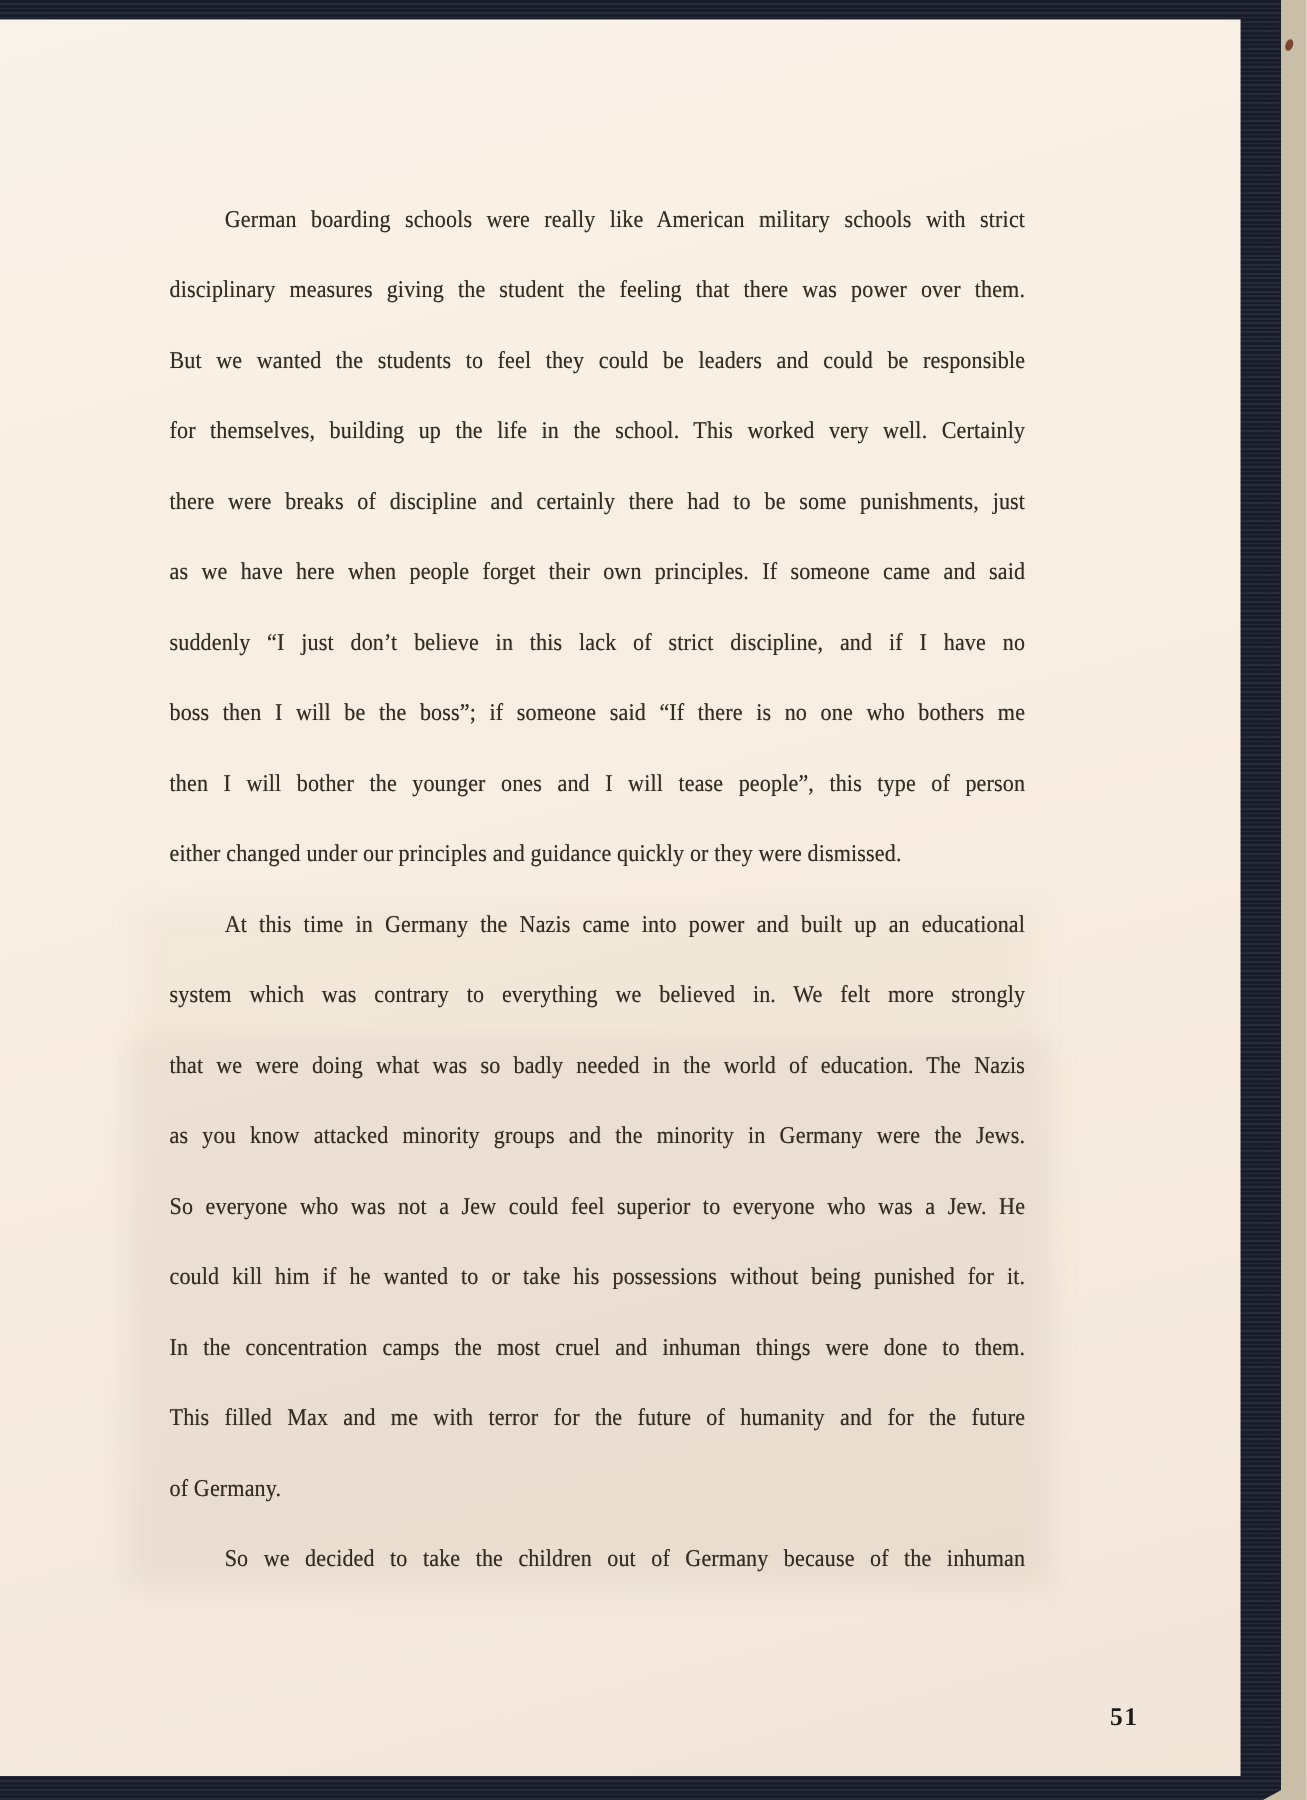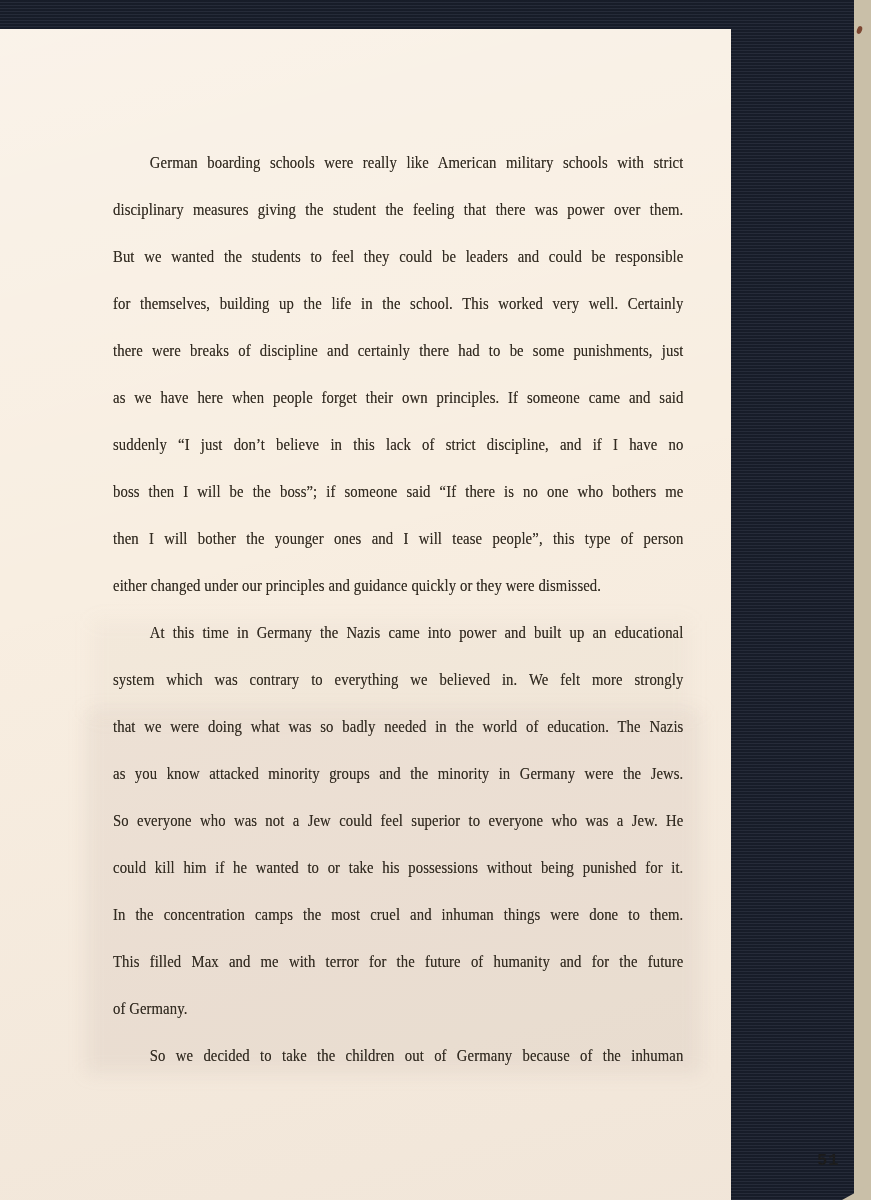--- a/index.html
+++ b/index.html
@@ -11,26 +11,25 @@
   }
   
   .cover {
     position: absolute; left: 0; top: 0; width: 854px; height: 1200px;
     background: #1a202e;
     background-image: repeating-linear-gradient(0deg,
       rgba(255,255,255,0.05) 0 1px, rgba(0,0,0,0.12) 1px 3px);
   }
   
   .page {
-    position: absolute; left: 0; top: 13px; width: 731px; height: 1171px;
+    position: absolute; left: 0; top: 13px; width: 827px; height: 1171px;
     background-color: #f8eee1;
     background-image: linear-gradient(165deg,
       rgba(255,255,255,0.28) 0%, rgba(255,255,255,0) 42%,
       rgba(126,94,82,0.06) 100%);
-    margin-top: 16px;
   }
   
   .scan-shadow-a {
     position: absolute; left: 86px; top: 682px; width: 614px; height: 362px;
     background: rgba(168,146,138,0.13); filter: blur(9px);
   }
   .scan-shadow-b {
     position: absolute; left: 92px; top: 592px; width: 598px; height: 96px;
     background: rgba(168,146,138,0.06); filter: blur(10px);
   }
@@ -41,22 +40,22 @@
   }
   .line {
     height: 47px; line-height: 20px;
     text-align: justify; text-align-last: justify;
     text-shadow: 0 0 0.5px rgba(51,44,34,0.55);
     white-space: normal; overflow: hidden;
   }
   .line.first { text-indent: 40px; }
   .line.last  { text-align-last: auto; }
   .pagenum {
-    position: absolute; left: 817px; top: 1122px;
-    font-family: Liberation Mono, monospace;
+    position: absolute; left: 740px; top: 1122px;
+    font-family: Liberation Serif, serif;
     font-weight: bold; font-size: 17px; letter-spacing: 1px;
     color: #1c1c1c;
   }
   .speck {
     position: absolute; left: 857px; top: 26px; width: 5px; height: 8px;
     background: #7c4631; border-radius: 50%; transform: rotate(20deg);
   }
   .corner-fold {
     position: absolute; left: 842px; top: 1184px; width: 0; height: 0;
     border-left: 29px solid transparent;

